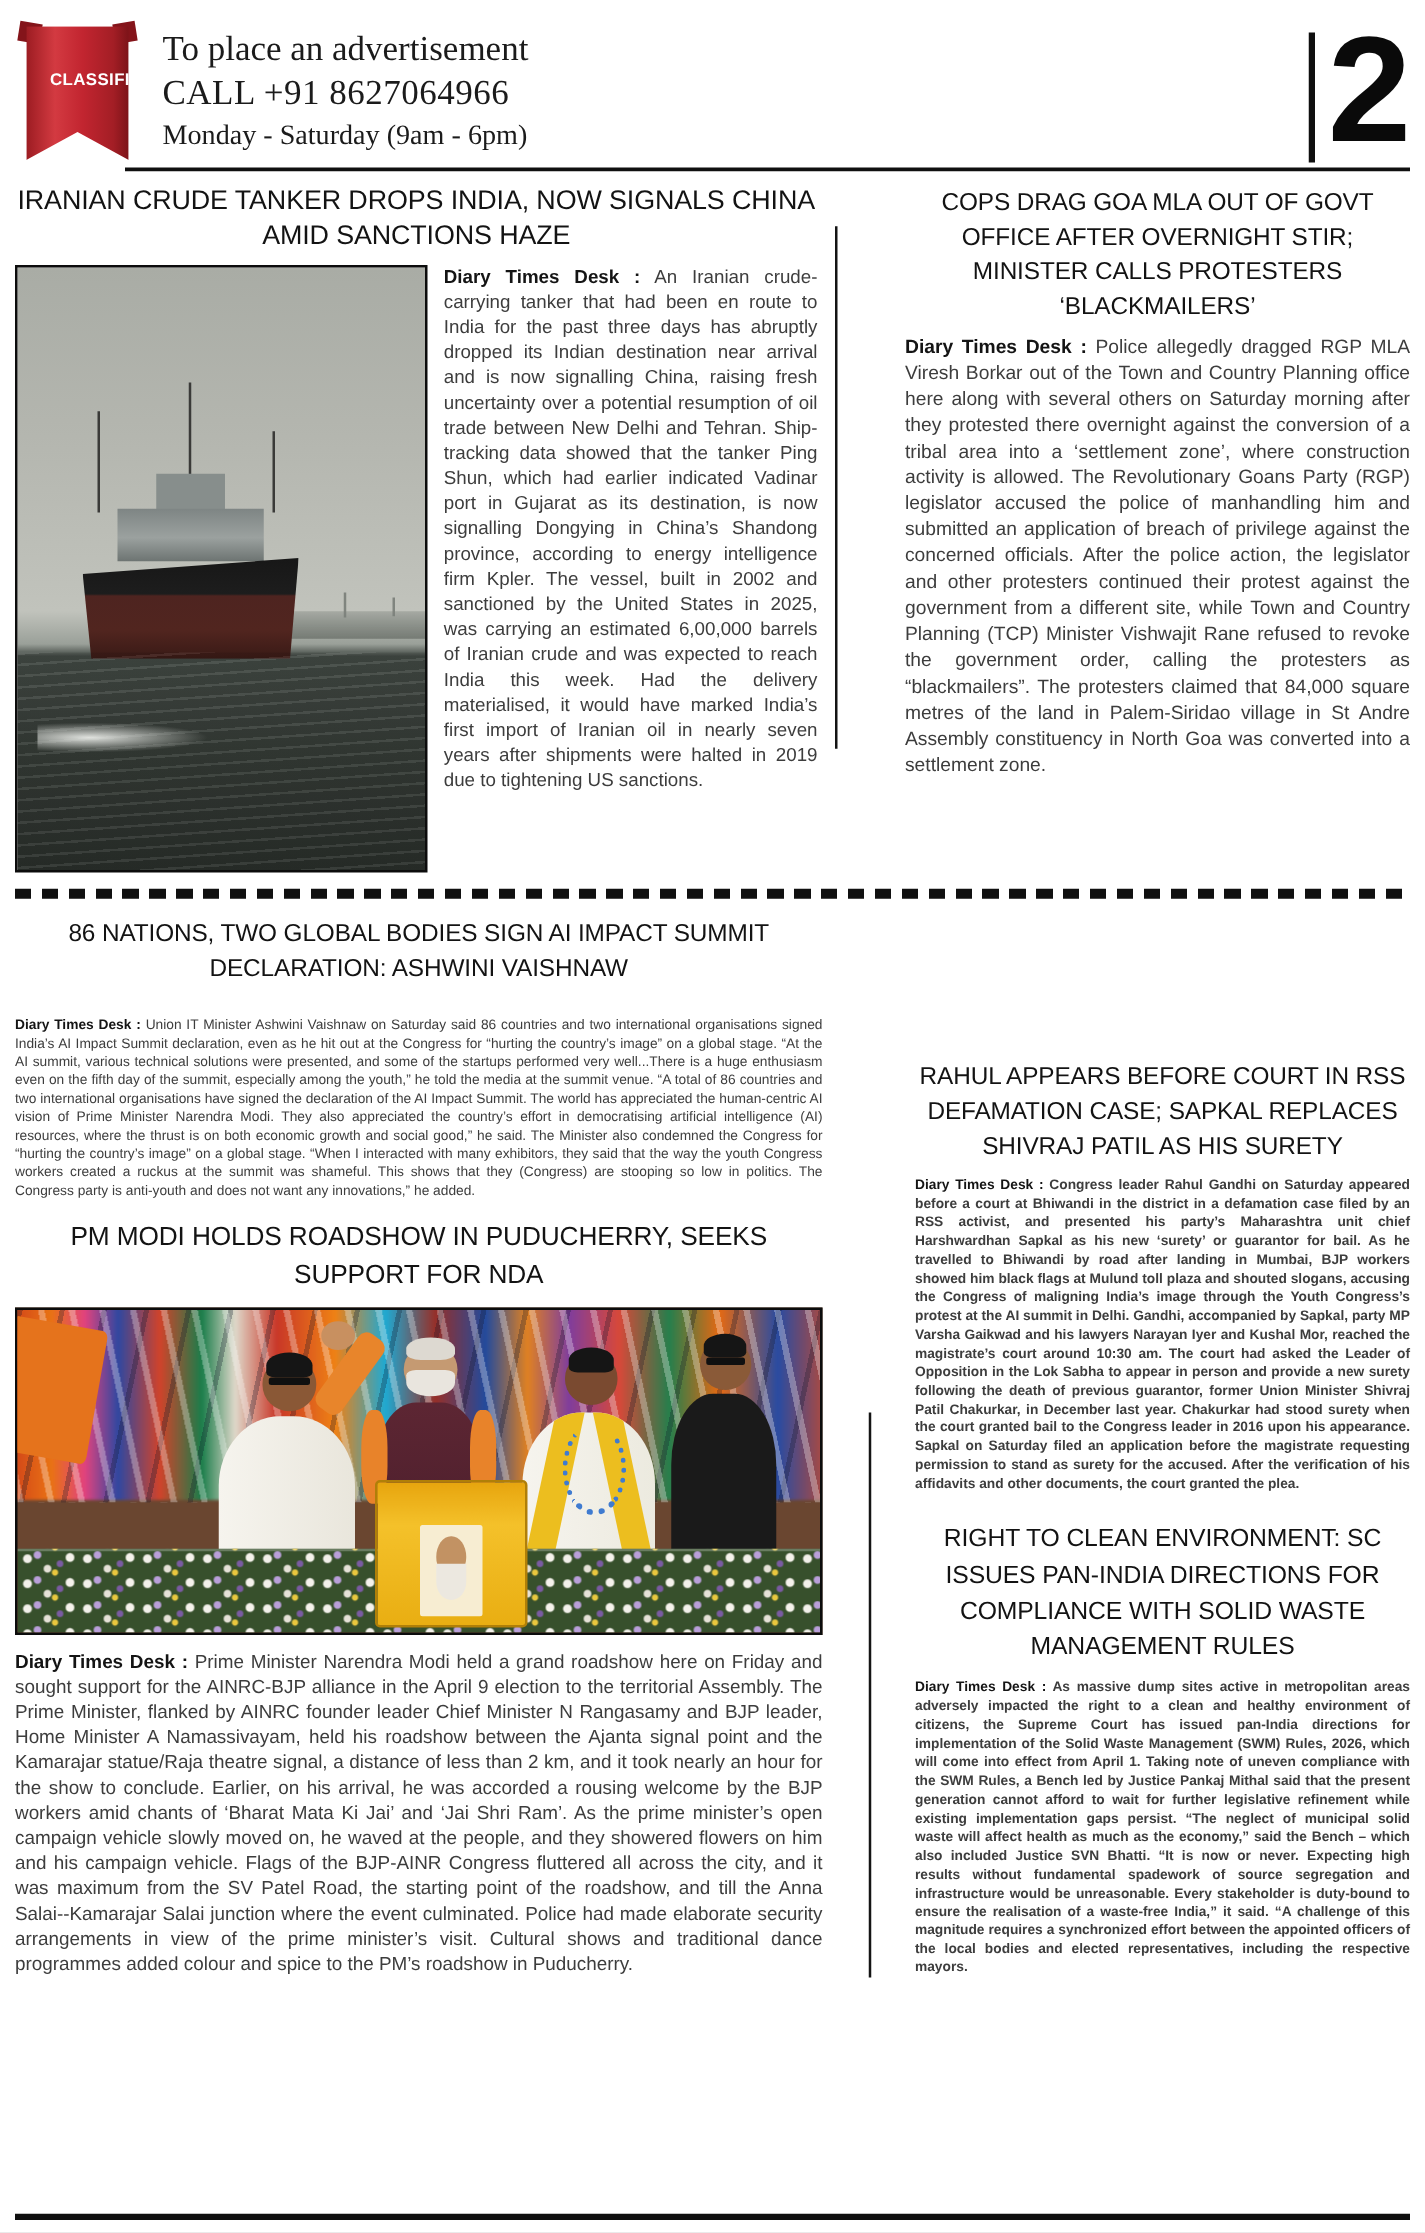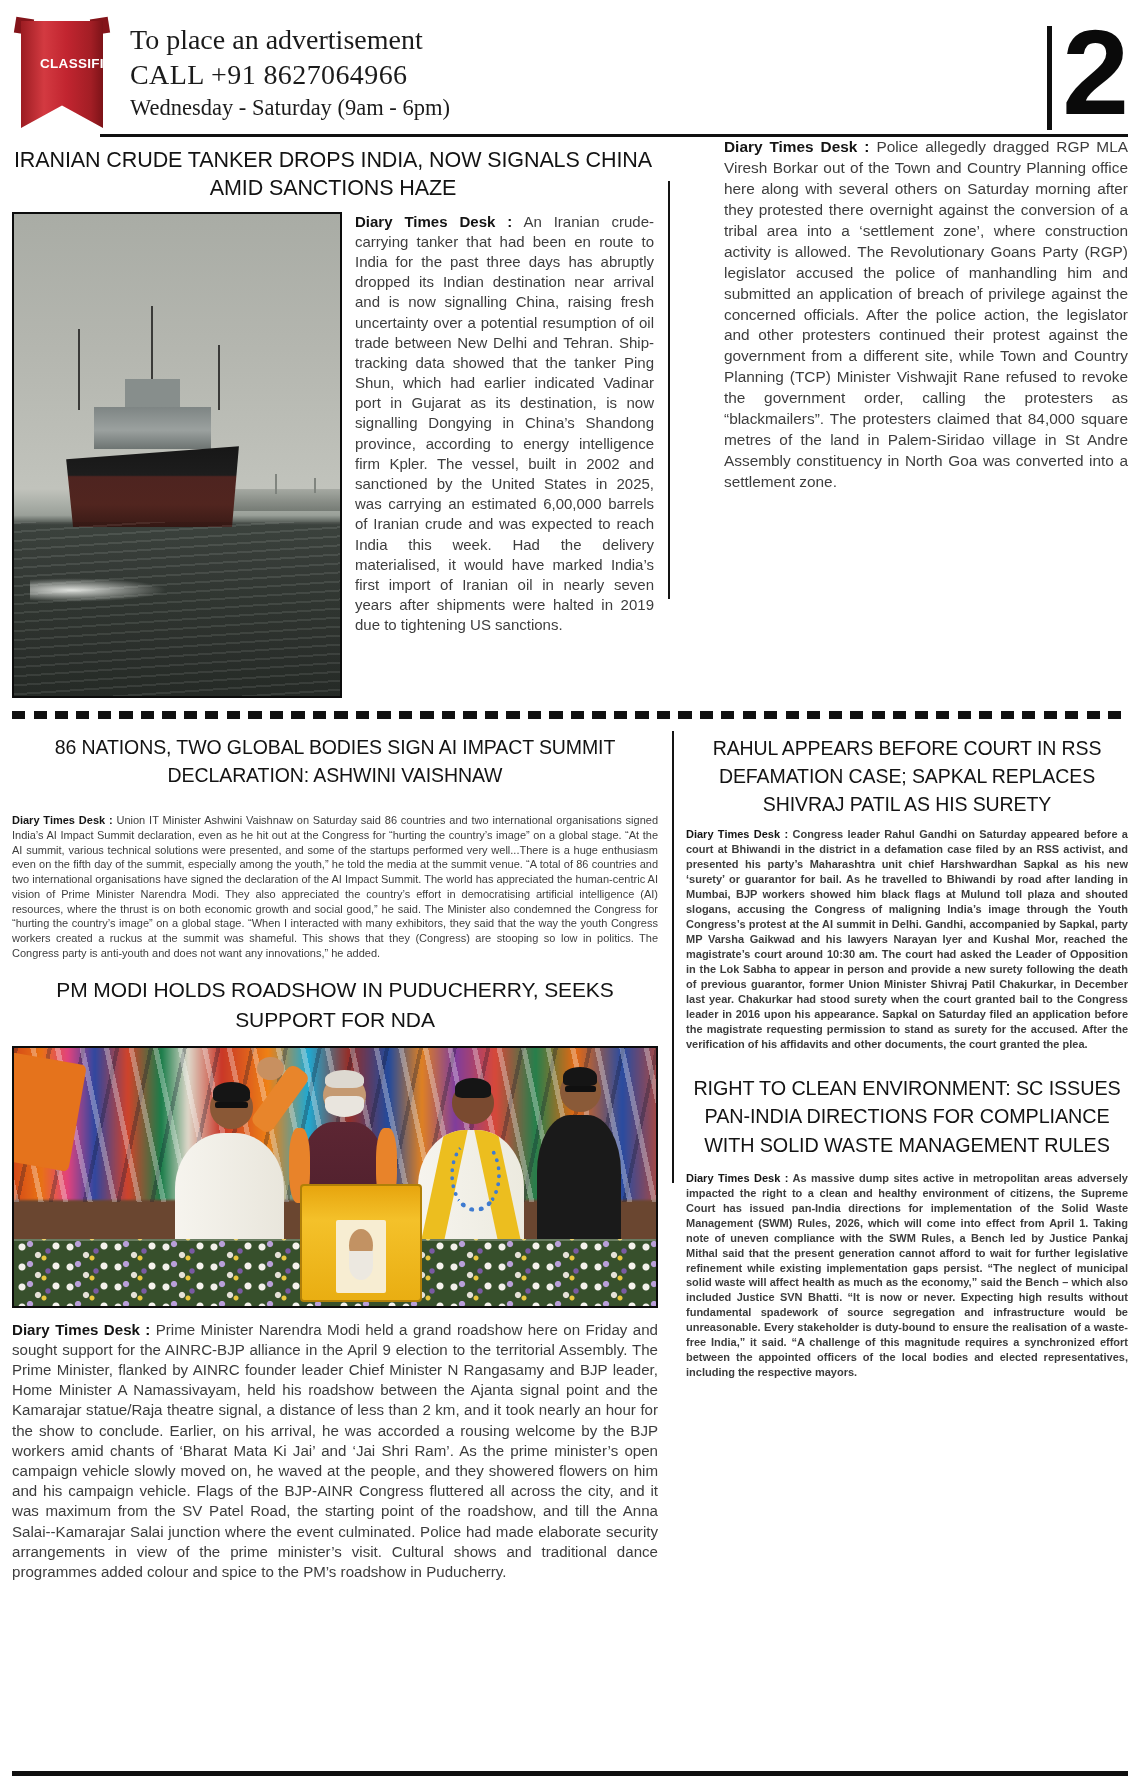--- a/index.html
+++ b/index.html
@@ -66,21 +66,21 @@
   .t-foam{position:absolute;left:5%;top:75.5%;width:42%;height:5%;
       background:radial-gradient(ellipse at 30% 50%,rgba(242,244,240,.9),rgba(242,244,240,0) 70%);}
   .t-sea{position:absolute;left:0;right:0;top:64%;bottom:0;
       background:repeating-linear-gradient(176deg,rgba(255,255,255,.07) 0 2px,rgba(0,0,0,.09) 2px 9px);}
 
   
   .dotted-rule{height:8px;margin:13px 12px 10px;
       background:repeating-linear-gradient(90deg,#101010 0 13px,transparent 13px 21.5px);}
 
   
-  .row-bottom{display:flex;padding:0 12px;align-items:flex-start;}
+  .row-bottom{display:flex;padding:0 12px;align-items:flex-end;gap:23px;}
   .col-left{width:646px;flex:none;}
   .art3 .hl{font-size:19.5px;line-height:1.45;margin:4px 30px 11px;}
   .art3 .body{font-size:11px;line-height:1.34;margin-top:24px;}
   .art4 .hl{font-size:21px;line-height:1.45;margin:14px 40px 10px;}
   .art4 .body{font-size:15.1px;line-height:1.34;}
   .vdiv-bot{width:2px;background:#141414;height:452px;margin:2px 12px 0 14px;flex:none;}
   .col-right{flex:1;}
   .art5 .hl{font-size:19.5px;line-height:1.43;margin:6px 0 9px;}
   .art6 .hl{font-size:19.8px;line-height:1.45;margin:22px 0 11px;}
   .col-right .body{font-size:11px;line-height:1.36;font-weight:bold;}
@@ -142,21 +142,21 @@
     <div class="ad-block">
       <div class="ribbon">
         <div class="wing l"></div>
         <div class="wing r"></div>
         <div class="ribbon-body"></div>
         <div class="ribbon-label">CLASSIFIED</div>
       </div>
       <div class="ad-text">
         <div class="ad-l1">To place an advertisement</div>
         <div class="ad-l2">CALL +91 8627064966</div>
-        <div class="ad-l3">Wednesday - Saturday (9am - 6pm)</div>
+        <div class="ad-l3">Monday - Saturday (9am - 6pm)</div>
       </div>
     </div>
     <div class="brand">
       <div class="brand-bar"></div>
       <div class="brand-pageno">2</div>
     </div>
   </header>
   <div class="header-rule"></div>
 
   <section class="row-top">
@@ -183,20 +183,21 @@
         </div>
         <div class="art1-text">
           <p class="body"><b class="desk">Diary Times Desk :</b> <span>An Iranian crude-carrying tanker that had been en route to India for the past three days has abruptly dropped its Indian destination near arrival and is now signalling China, raising fresh uncertainty over a potential resumption of oil trade between New Delhi and Tehran. Ship-tracking data showed that the tanker Ping Shun, which had earlier indicated Vadinar port in Gujarat as its destination, is now signalling Dongying in China’s Shandong province, according to energy intelligence firm Kpler. The vessel, built in 2002 and sanctioned by the United States in 2025, was carrying an estimated 6,00,000 barrels of Iranian crude and was expected to reach India this week. Had the delivery materialised, it would have marked India’s first import of Iranian oil in nearly seven years after shipments were halted in 2019 due to tightening US sanctions.</span></p>
         </div>
       </div>
     </article>
 
     <div class="vdiv-top"></div>
 
     <article class="art2">
+      <h2 class="hl">COPS DRAG GOA MLA OUT OF GOVT OFFICE AFTER OVERNIGHT STIR; MINISTER CALLS PROTESTERS ‘BLACKMAILERS’</h2>
       <p class="body"><b class="desk">Diary Times Desk :</b> <span>Police allegedly dragged RGP MLA Viresh Borkar out of the Town and Country Planning office here along with several others on Saturday morning after they protested there overnight against the conversion of a tribal area into a ‘settlement zone’, where construction activity is allowed. The Revolutionary Goans Party (RGP) legislator accused the police of manhandling him and submitted an application of breach of privilege against the concerned officials. After the police action, the legislator and other protesters continued their protest against the government from a different site, while Town and Country Planning (TCP) Minister Vishwajit Rane refused to revoke the government order, calling the protesters as “blackmailers”. The protesters claimed that 84,000 square metres of the land in Palem-Siridao village in St Andre Assembly constituency in North Goa was converted into a settlement zone.</span></p>
     </article>
 
   </section>
 
   <div class="dotted-rule"></div>
 
   <section class="row-bottom">
 
     <div class="col-left">

